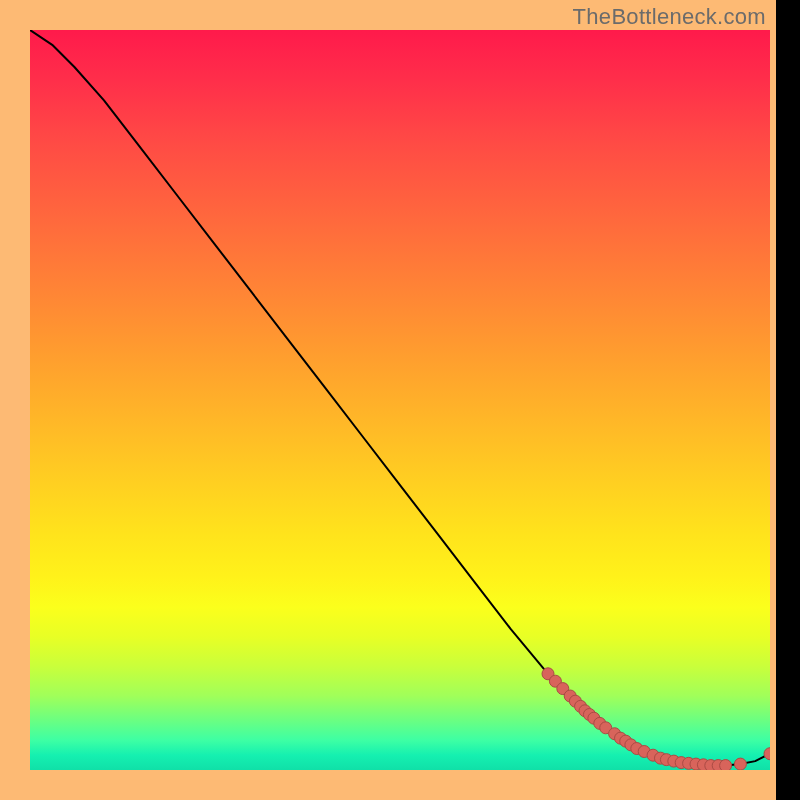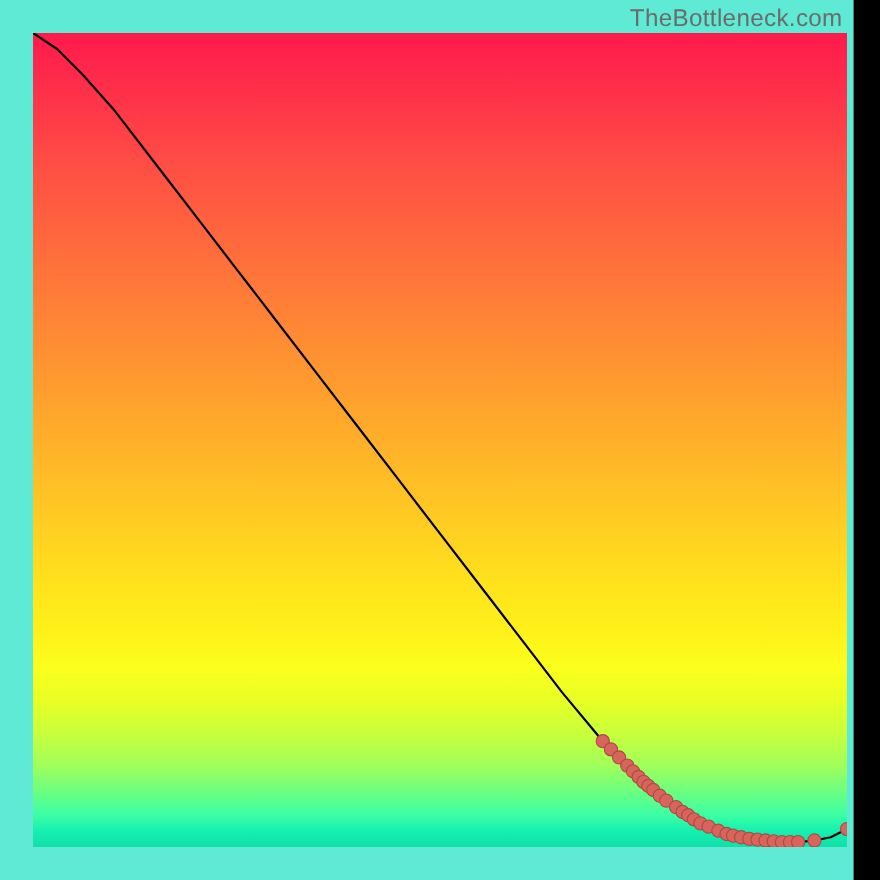--- a/index.html
+++ b/index.html
@@ -8,21 +8,21 @@
     width: 800px;
     height: 800px;
     background: #000;
     overflow: hidden;
     font-family: Arial, Helvetica, sans-serif;
   }
   .frame {
     position: relative;
     width: 776px;
     height: 800px;
-    background: #5eead4;
+    background: #fdba74;
   }
   .watermark {
     position: absolute;
     top: 4px;
     right: 10px;
     color: #6b6b6b;
     font-size: 22px;
     font-weight: 500;
     letter-spacing: 0.3px;
     z-index: 50;

